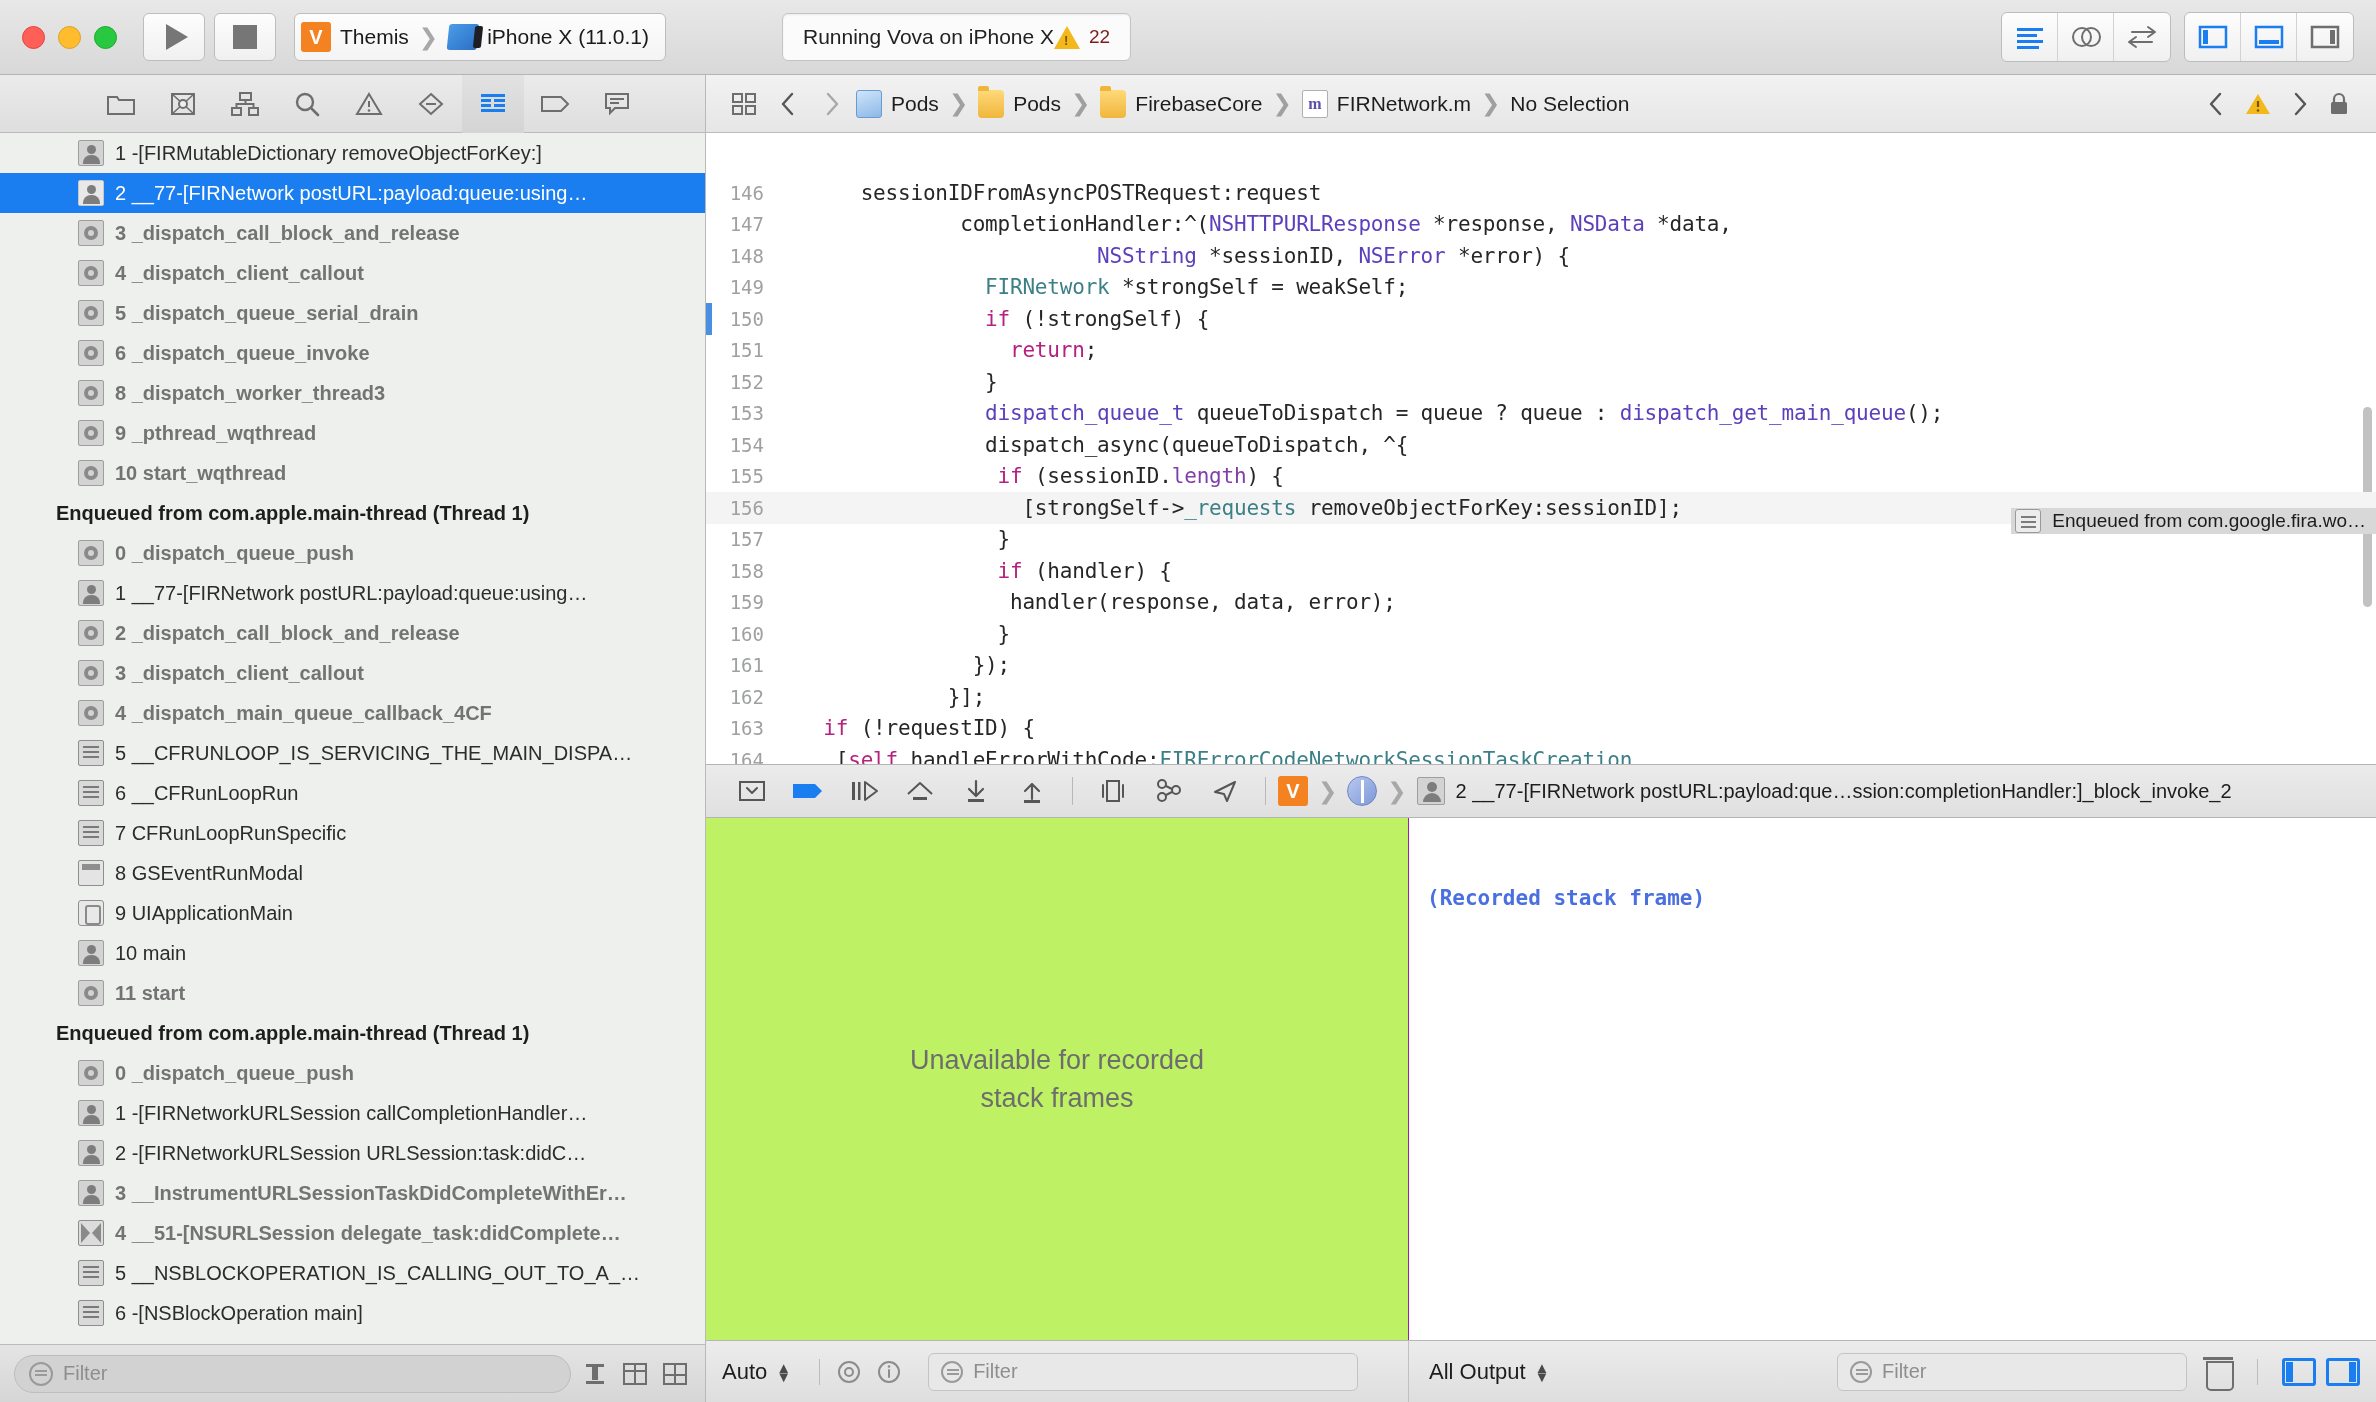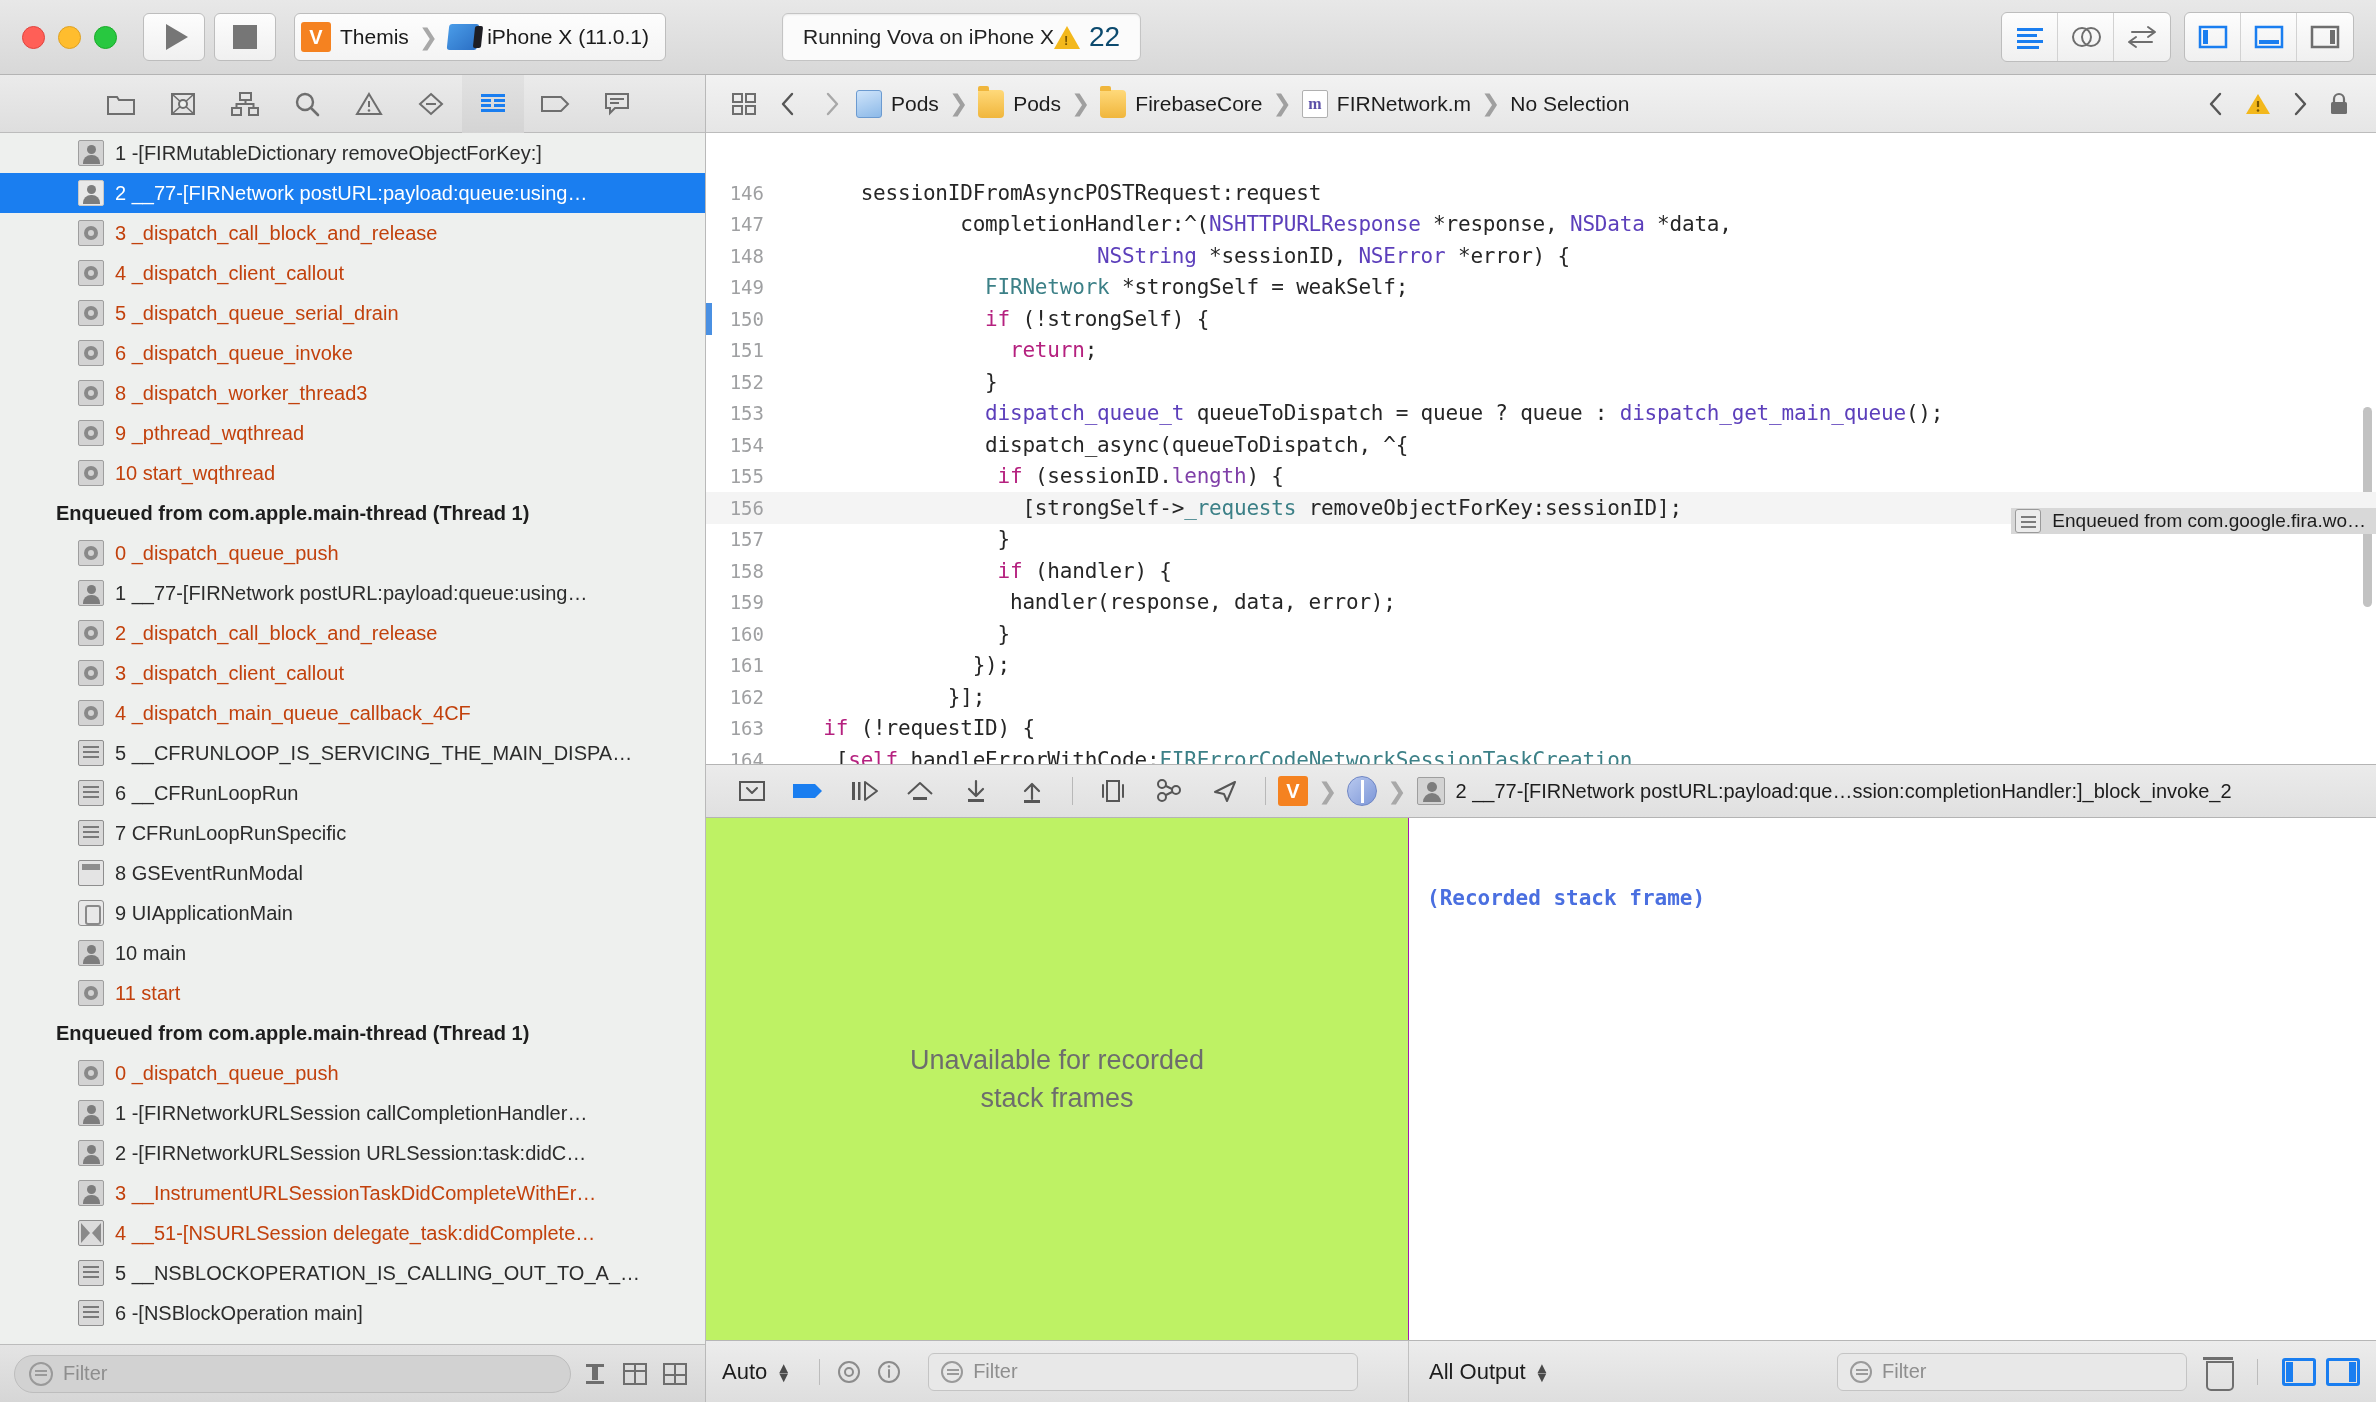--- a/index.html
+++ b/index.html
@@ -64,21 +64,21 @@
     display:flex; align-items:center; padding:0 20px;
     box-shadow:inset 0 1px 2px rgba(0,0,0,.07);
     position:absolute; left:782px;
   }
   .status-text { font-size:21px; color:#222; flex:1;}
   .warn-tri {
     width:0;height:0;border-left:13px solid transparent;border-right:13px solid transparent;
     border-bottom:23px solid #f3b81c; margin-right:9px; position:relative;
   }
   .warn-tri:after{content:"!";position:absolute;left:-3px;top:7px;font-size:13px;color:#7a5600;font-weight:bold;}
-  .warn-count{font-size:28px;color:#0c4a6e;}
+  .warn-count{font-size:19px;color:#7f1d1d;}
 
   .tb-right { margin-left:auto; display:flex; align-items:center; gap:13px; }
   .seg { display:flex; background:linear-gradient(to bottom,#fdfdfd,#f0f0f0); border:1px solid #bdbdbd; border-radius:6px; overflow:hidden;}
   .seg > div { width:56px; height:48px; display:flex;align-items:center;justify-content:center; border-right:1px solid #d2d2d2;}
   .seg > div:last-child{border-right:none;}
 
   
   .main { flex:1; display:flex; min-height:0; }
 
   
@@ -99,21 +99,21 @@
   .nav-toolbar .ni.active { background:linear-gradient(to bottom,#e2e2e2,#d4d4d4); }
 
   .nav-list { flex:1; overflow:hidden; background:#eef0ee; position:relative;}
   .row {
     height:40px; display:flex; align-items:center;
     padding-left:78px; font-size:20px; color:#2c2c2c;
     white-space:nowrap; overflow:hidden;
   }
   .row.sel { background:#1a7ef0; color:#fff; }
   .row.hdr { padding-left:56px; font-weight:bold; color:#1d1d1d; height:40px;}
-  .row.dim { color:#c2410c; }
+  .row.dim { color:#737373;font-weight:bold; }
   .row .fi { width:26px;height:26px;margin-right:11px;flex:0 0 26px;}
 
   
   .fi-user{background:#d3d3d3;border:1px solid #9e9e9e;border-radius:2px;position:relative;}
   .fi-user:before{content:"";position:absolute;left:8px;top:4px;width:9px;height:9px;border-radius:50%;background:#7d7d7d;}
   .fi-user:after{content:"";position:absolute;left:4px;top:14px;width:17px;height:9px;border-radius:8px 8px 0 0;background:#7d7d7d;}
   .row.sel .fi-user{background:#e8e8e8;border-color:#c8c8c8;}
   .fi-gear{background:#d3d3d3;border:1px solid #9e9e9e;border-radius:2px;position:relative;}
   .fi-gear:before{content:"";position:absolute;left:5px;top:5px;width:14px;height:14px;border-radius:50%;background:#8a8a8a;}
   .fi-gear:after{content:"";position:absolute;left:9px;top:9px;width:6px;height:6px;border-radius:50%;background:#d3d3d3;}

